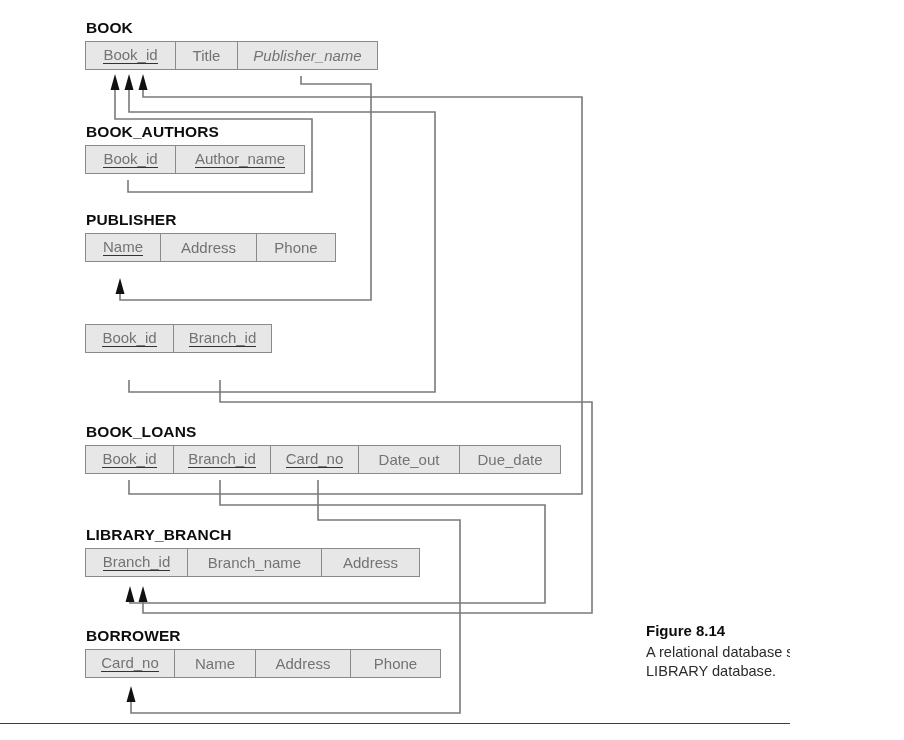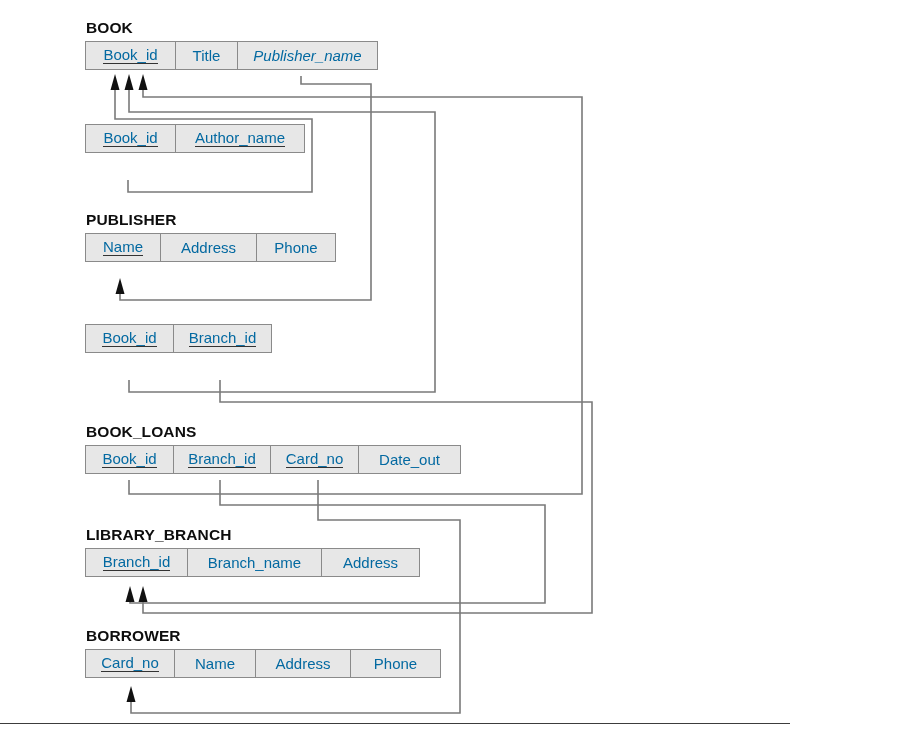--- a/index.html
+++ b/index.html
@@ -40,21 +40,21 @@
     background: #e7e7e7;
     box-sizing: border-box;
     height: 29px;
   }
   .attr {
     display: flex;
     align-items: center;
     justify-content: center;
     padding: 0 9px;
     font-size: 15px;
-    color: #0369a1;
+    color: #737373;
     border-right: 1px solid #8a8a8a;
     box-sizing: border-box;
     white-space: nowrap;
     line-height: 1;
   }
   .attr:last-child { border-right: none; }
   .attr.pk span.txt {
     border-bottom: 1.6px solid #333333;
     padding-bottom: 1px;
   }
@@ -143,20 +143,21 @@
       <div class="attr" style="width:62px;">
         <span class="txt">Title</span>
       </div>
       <div class="attr" style="width:139px;font-style:italic;">
         <span class="txt">Publisher_name</span>
       </div>
     </div>
   </div>
 
   <div class="relation" style="left:85px; top:124px;">
+    <div class="rel-name">BOOK_AUTHORS</div>
     <div class="rel-row">
       <div class="attr pk" style="width:90px;">
         <span class="txt">Book_id</span>
       </div>
       <div class="attr pk" style="width:128px;">
         <span class="txt">Author_name</span>
       </div>
     </div>
   </div>
 
@@ -194,20 +195,23 @@
       </div>
       <div class="attr pk" style="width:97px;">
         <span class="txt">Branch_id</span>
       </div>
       <div class="attr pk" style="width:88px;">
         <span class="txt">Card_no</span>
       </div>
       <div class="attr" style="width:101px;">
         <span class="txt">Date_out</span>
       </div>
+      <div class="attr" style="width:100px;">
+        <span class="txt">Due_date</span>
+      </div>
     </div>
   </div>
 
   <div class="relation" style="left:85px; top:527px;">
     <div class="rel-name">LIBRARY_BRANCH</div>
     <div class="rel-row">
       <div class="attr pk" style="width:102px;">
         <span class="txt">Branch_id</span>
       </div>
       <div class="attr" style="width:134px;">
@@ -230,16 +234,20 @@
       </div>
       <div class="attr" style="width:95px;">
         <span class="txt">Address</span>
       </div>
       <div class="attr" style="width:89px;">
         <span class="txt">Phone</span>
       </div>
     </div>
   </div>
 
+  <div id="caption">
+    <div class="fig-num">Figure 8.14</div>
+    <div class="fig-desc">A relational database schema for a LIBRARY database.</div>
+  </div>
 
   <div id="bottom-rule"></div>
 
 </div>
 
 </body></html>

